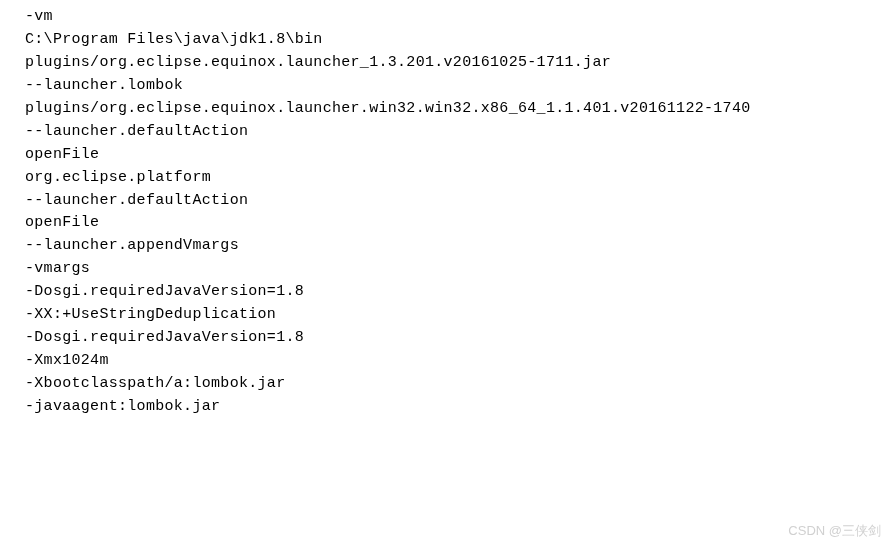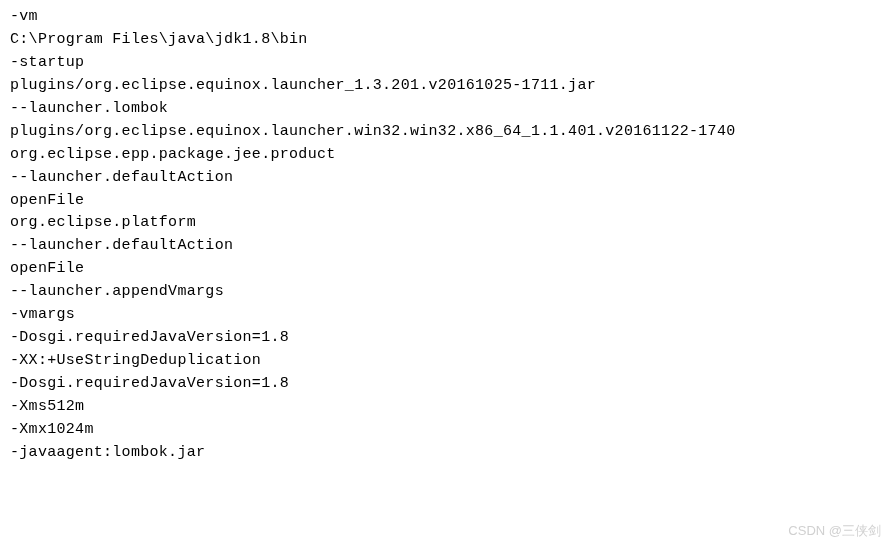--- a/index.html
+++ b/index.html
@@ -14,50 +14,49 @@
       color: #000;
       background: #fff;
       padding: 6px 10px;
       width: 895px;
       height: 549px;
       position: relative;
       letter-spacing: 0.3px;
     }
     .config-line {
       white-space: pre;
+      margin-left: 15px;
     }
     .watermark {
       position: absolute;
       bottom: 8px;
       right: 14px;
       color: rgba(170, 170, 170, 0.55);
       font-family: Liberation Sans, sans-serif;
       font-size: 13px;
       letter-spacing: 0;
     }
   </style>
 </head>
 <body>
 
 <div>
   <div class="config-line">-vm</div>
   <div class="config-line">C:\Program Files\java\jdk1.8\bin</div>
-  <div class="config-line">-startup</div>
   <div class="config-line">plugins/org.eclipse.equinox.launcher_1.3.201.v20161025-1711.jar</div>
   <div class="config-line">--launcher.lombok</div>
   <div class="config-line">plugins/org.eclipse.equinox.launcher.win32.win32.x86_64_1.1.401.v20161122-1740</div>
-  <div class="config-line">org.eclipse.epp.package.jee.product</div>
   <div class="config-line">--launcher.defaultAction</div>
   <div class="config-line">openFile</div>
   <div class="config-line">org.eclipse.platform</div>
   <div class="config-line">--launcher.defaultAction</div>
   <div class="config-line">openFile</div>
   <div class="config-line">--launcher.appendVmargs</div>
   <div class="config-line">-vmargs</div>
   <div class="config-line">-Dosgi.requiredJavaVersion=1.8</div>
   <div class="config-line">-XX:+UseStringDeduplication</div>
   <div class="config-line">-Dosgi.requiredJavaVersion=1.8</div>
-  <div class="config-line">-Xms512m</div>
   <div class="config-line">-Xmx1024m</div>
+  <div class="config-line">-Xbootclasspath/a:lombok.jar</div>
   <div class="config-line">-javaagent:lombok.jar</div>
 </div>
 
 <div class="watermark">CSDN @三侠剑</div>
 
 </body></html>

